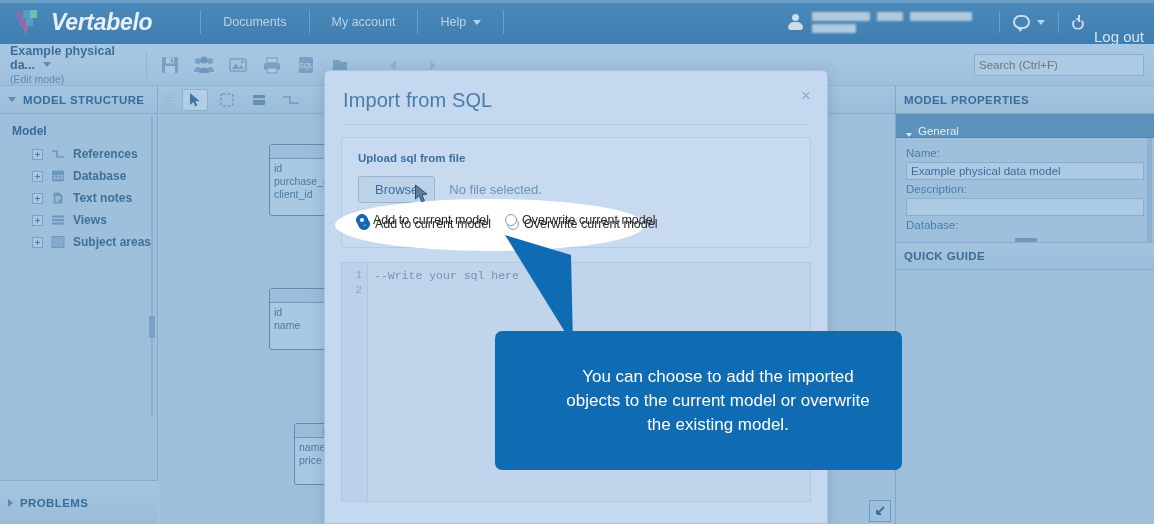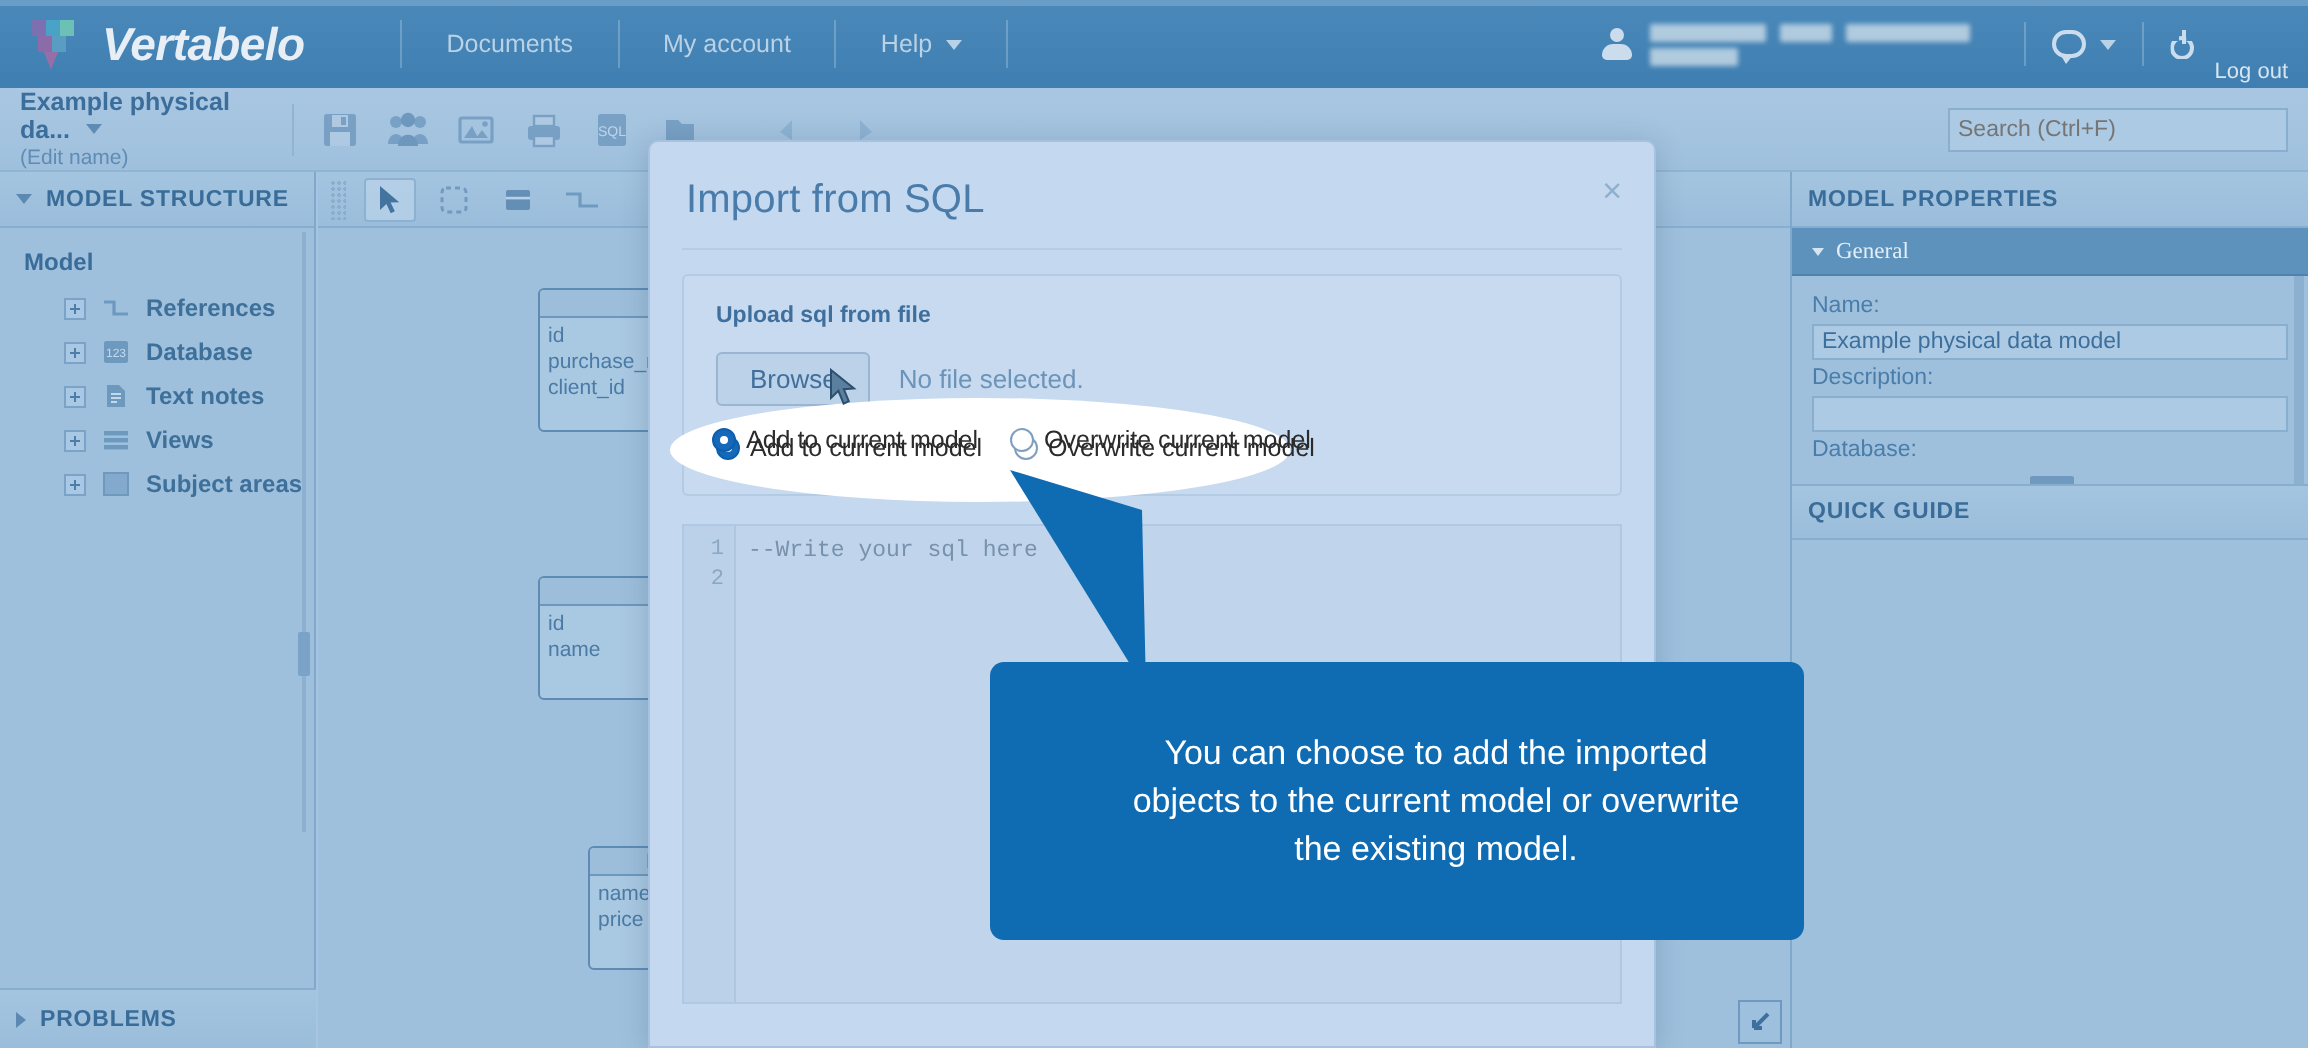--- a/index.html
+++ b/index.html
@@ -70,21 +70,21 @@
   }
   .power-icon { width: 14px; height: 15px; position: relative; }
   .power-icon .ring {
     position:absolute; left:0; top:3px; width:12px; height:12px;
     border:2px solid #cbdced; border-radius:50%;
     clip-path: polygon(0 25%, 35% 25%, 35% 0, 65% 0, 65% 25%, 100% 25%, 100% 100%, 0 100%);
   }
   .power-icon .stem {
     position:absolute; left:6px; top:0; width:2px; height:7px; background:#cbdced;
   }
-  .logout-label { color:#d7e5f0; font-size:11px; margin-left:8px; cursor:pointer;margin-top:28px; }
+  .logout-label { color:#d7e5f0; font-size:15px; margin-left:8px; cursor:pointer;margin-top:28px; }
 
   
   .toolbar {
     position: absolute; left:0; top:44px; width:1154px; height:42px;
     background: linear-gradient(#a9c7e2, #9fc0dd);
     border-bottom: 1px solid #8fb4d4;
     display: flex; align-items: center;
   }
   .doc-title-block { width: 140px; padding-left: 10px; }
   .doc-title { font-size: 12.5px; font-weight: bold; color: #3c6e9c; }
@@ -141,21 +141,21 @@
   }
   .expander::before {
     content:''; position:absolute; width:5px;height:1px;background:#4d7da8;
   }
   .expander::after {
     content:''; position:absolute; width:1px;height:5px;background:#4d7da8;
   }
   .tree-icon { width:14px;height:14px;margin-right:8px; opacity:0.75; flex:0 0 auto;}
   .tree-label { font-size:12px; font-weight:bold; color:#3e7099; }
   .problems-panel {
-    position:absolute; left:0; bottom:0; width:158px; height:30px;
+    position:absolute; left:0; bottom:0; width:158px; height:44px;
     background: linear-gradient(#a4c5e0, #9abddb);
     border-top: 1px solid #88aecf;
     display:flex; align-items:center; padding-left:8px;
     font-size:11.5px; font-weight:bold; letter-spacing:0.4px; color:#3a6c99;
   }
   .sb-scroll {
     position:absolute; right:2px; top:30px; width:6px; height:300px;
   }
   .sb-scroll .track { width:2px; height:100%; background:#8cb0d0; margin-left:2px;}
   .sb-scroll .thumb {
@@ -205,24 +205,23 @@
     background:#9cc0dd; border:1px solid #6f99bf;
     display:flex;align-items:center;justify-content:center; cursor:pointer;
   }
 
   
   .rightpanel {
     position:absolute; right:0; top:86px; width:259px; height:438px;
     background:#9ec0dd; border-left:1px solid #7fa8cb;
   }
   .rp-section-head {
-    height:24px; display:flex; align-items:center; padding-left:10px;
+    height:24px; display:flex; align-items:flex-end; padding-left:10px;
     background:#5d92bd; color:#e3eef7; font-size:11.5px;
     border-bottom:1px solid #4f82ac;
-    font-family:Liberation Serif, serif;
   }
   .rp-tri {
     width:0;height:0;margin-right:6px;
     border-left:3.5px solid transparent;border-right:3.5px solid transparent;
     border-top:4.5px solid #d5e6f3;
   }
   .rp-body { padding: 6px 10px; position:relative; }
   .rp-label { font-size:11.5px; color:#4a7da9; margin: 3px 0 2px; }
   .rp-input {
     width: 100%; height:18px;
@@ -394,21 +393,21 @@
       <div class="logout-label">Log out</div>
     </div>
   </div>
 
   <div class="toolbar">
     <div class="doc-title-block">
       <div class="doc-title">
         <span>Example physical da...</span>
         <span class="title-caret"></span>
       </div>
-      <div class="doc-submode">(Edit name)</div>
+      <div class="doc-submode">(Edit mode)</div>
     </div>
     <div class="tb-sep"></div>
 
     <div class="tb-btn">
       <svg width="20" height="20" viewBox="0 0 20 20" class="icon-svg">
         <rect x="2" y="2" width="16" height="16" rx="1.5" fill="#5e8cb5"></rect>
         <rect x="6" y="2.5" width="8" height="6" fill="#b6cde4"></rect>
         <rect x="5" y="11" width="10" height="7" fill="#b6cde4"></rect>
         <rect x="10.5" y="3.5" width="2.5" height="4" fill="#5e8cb5"></rect>
       </svg>

